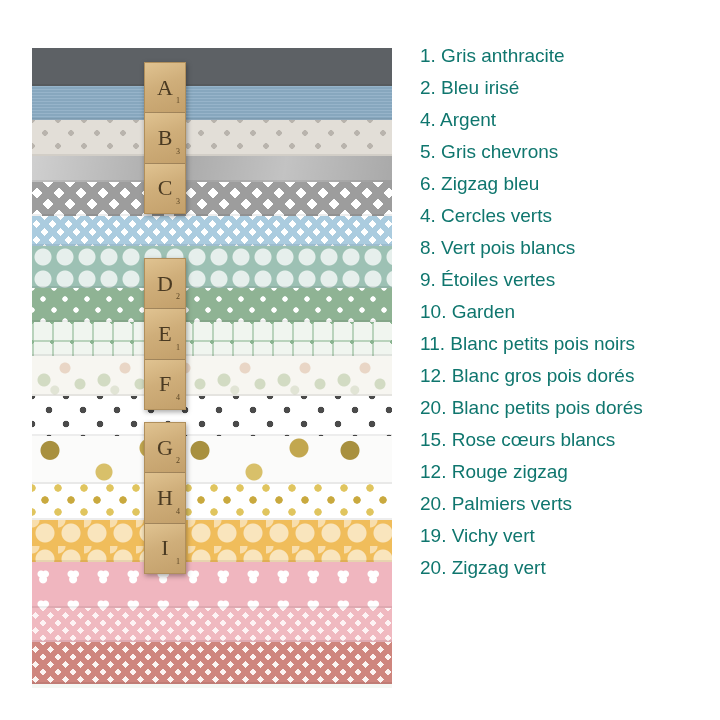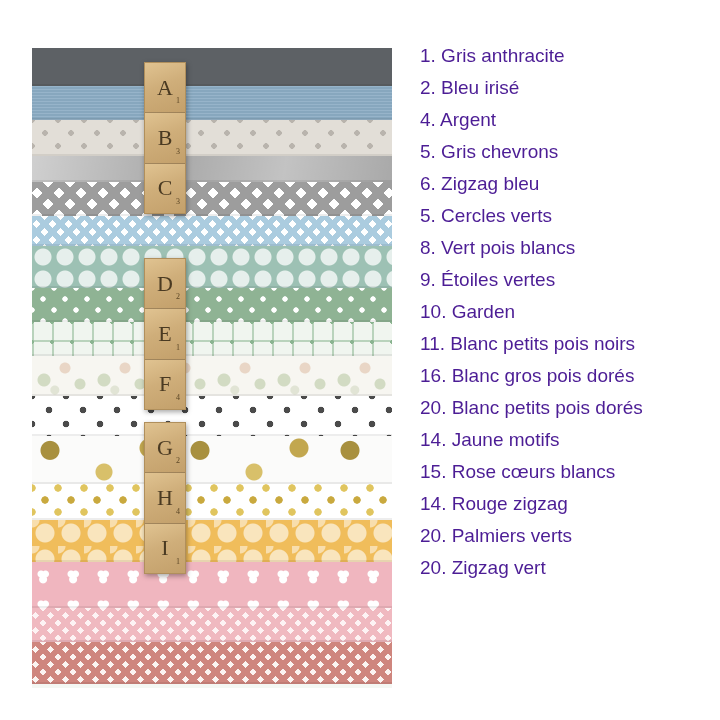--- a/index.html
+++ b/index.html
@@ -224,21 +224,21 @@
 
   
   #legend {
     position: absolute;
     left: 420px;
     top: 40px;
     width: 288px;
   }
   .legend-item {
     font-size: 19px;
-    color: #4c1d95;
+    color: #0f766e;
     line-height: 32px;
     white-space: nowrap;
   }
 </style>
 </head>
 <body>
 
 <div id="page">
 
   <div id="photo">
@@ -343,27 +343,27 @@
       <span class="pts">1</span>
     </div>
   </div>
 
   <div id="legend">
     <div class="legend-item">1. Gris anthracite</div>
     <div class="legend-item">2. Bleu irisé</div>
     <div class="legend-item">4. Argent</div>
     <div class="legend-item">5. Gris chevrons</div>
     <div class="legend-item">6. Zigzag bleu</div>
-    <div class="legend-item">5. Cercles verts</div>
+    <div class="legend-item">4. Cercles verts</div>
     <div class="legend-item">8. Vert pois blancs</div>
     <div class="legend-item">9. Étoiles vertes</div>
     <div class="legend-item">10. Garden</div>
     <div class="legend-item">11. Blanc petits pois noirs</div>
-    <div class="legend-item">16. Blanc gros pois dorés</div>
+    <div class="legend-item">12. Blanc gros pois dorés</div>
     <div class="legend-item">20. Blanc petits pois dorés</div>
-    <div class="legend-item">14. Jaune motifs</div>
     <div class="legend-item">15. Rose cœurs blancs</div>
-    <div class="legend-item">14. Rouge zigzag</div>
+    <div class="legend-item">12. Rouge zigzag</div>
     <div class="legend-item">20. Palmiers verts</div>
+    <div class="legend-item">19. Vichy vert</div>
     <div class="legend-item">20. Zigzag vert</div>
   </div>
 
 </div>
 
 </body></html>

